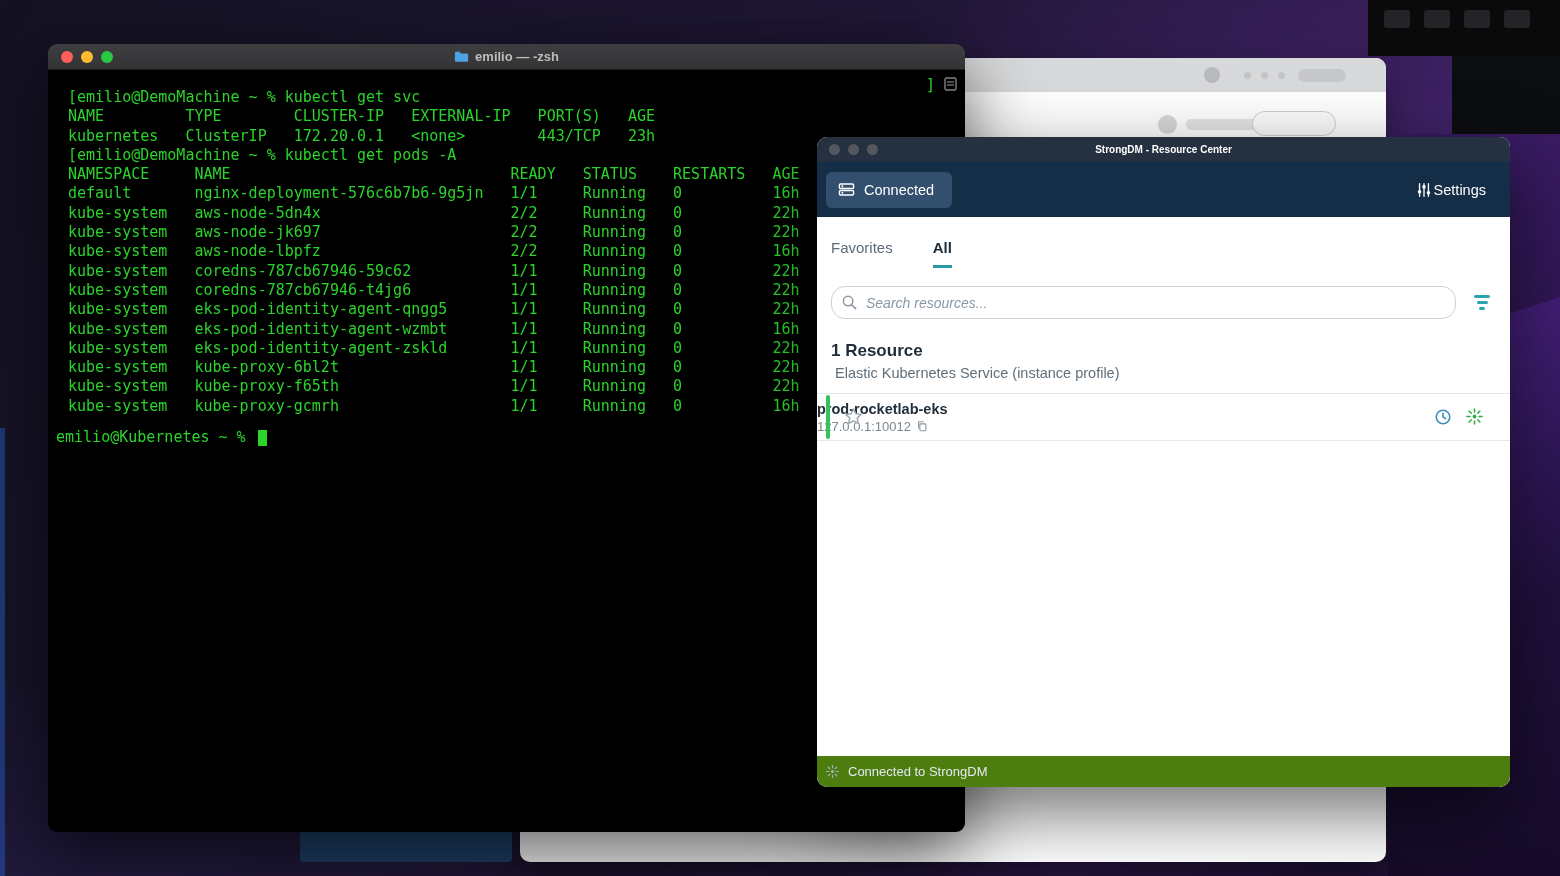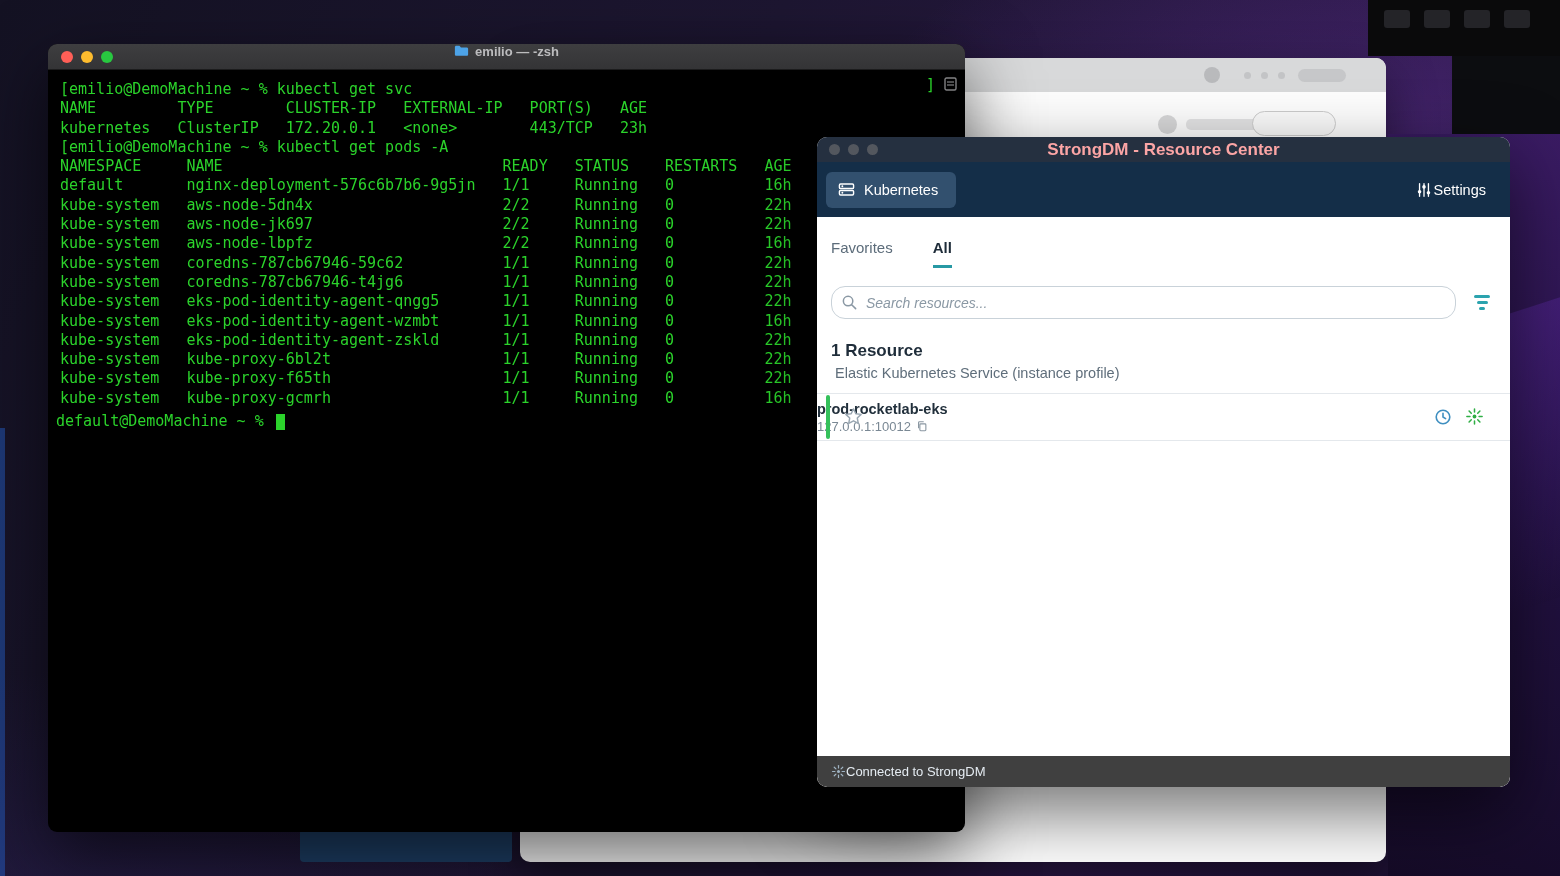--- a/index.html
+++ b/index.html
@@ -34,36 +34,36 @@
 
   
   .terminal { left:48px; top:44px; width:917px; height:788px; background:#000; border-radius:9px;
     box-shadow:0 24px 70px rgba(0,0,0,.6); z-index:5; }
   .t-titlebar { height:26px; background:linear-gradient(#3e3e40,#343436); border-radius:9px 9px 0 0;
     display:flex; align-items:center; position:relative; border-bottom:1px solid #1c1c1d; }
   .lights { display:flex; gap:8px; margin-left:13px; }
   .light { width:12px; height:12px; border-radius:50%; }
   .l-red { background:#ff5f57; } .l-yellow { background:#febc2e; } .l-green { background:#28c840; }
   .sl-gray { background:#53575e; }
-  .t-title { position:absolute; left:0; right:0; top:0; bottom:0; display:flex; justify-content:center; gap:6px;
+  .t-title { position:absolute; left:0; right:0; top:0; bottom:0; display:flex; align-items:center; justify-content:center; gap:6px;
     color:#bcbcbe; font-size:13px; font-weight:bold; pointer-events:none; }
   .t-body { position:relative; padding:6px 8px; height:761px; overflow:hidden; }
-  .t-out { margin:4px; font-family:"DejaVu Sans Mono", monospace; font-size:15px; line-height:19.3px; color:#2bd32b; white-space:pre; }
+  .t-out { margin:12px; font-family:"DejaVu Sans Mono", monospace; font-size:15px; line-height:19.3px; color:#2bd32b; white-space:pre; }
   .t-promptline { font-family:"DejaVu Sans Mono", monospace; font-size:15px; line-height:19.3px; color:#2bd32b; white-space:pre; }
   .cursor { display:inline-block; width:9px; height:16px; background:#2bd32b; margin-left:3px; vertical-align:middle; }
   .t-markclose { position:absolute; top:6px; right:30px; font-family:"DejaVu Sans Mono", monospace; font-size:15px; color:#2bd32b; }
   .t-scrollicon { position:absolute; top:7px; right:8px; opacity:.85; }
 
   
   .sdm { left:817px; top:137px; width:693px; height:650px; background:#fff; border-radius:10px;
     box-shadow:0 26px 70px rgba(0,0,0,.55); z-index:10; overflow:hidden; }
   .s-titlebar { height:25px; background:#253040; display:flex; align-items:center; position:relative; }
   .s-titlebar .lights { margin-left:12px; gap:8px; }
   .s-titlebar .light { width:11px; height:11px; }
-  .s-title { position:absolute; left:0; right:0; text-align:center; color:#fca5a5; font-size:17px; font-weight:bold; pointer-events:none; }
+  .s-title { position:absolute; left:0; right:0; text-align:center; color:#ffffff; font-size:10px; font-weight:bold; pointer-events:none; }
   .s-header { height:55px; background:#142e48; display:flex; align-items:center; justify-content:space-between; padding:0 24px 0 9px; }
   .res-btn { display:flex; align-items:center; gap:9px; background:#32506e; border:none; border-radius:6px;
     height:36px; padding:0 18px 0 12px; color:#fff; font-size:14.5px; font-family:inherit; cursor:pointer; }
   .settings { display:flex; align-items:center; gap:2px; color:#fff; font-size:14.5px; cursor:pointer; }
   .tabs { display:flex; gap:40px; padding:22px 0 0 14px; }
   .tab { font-size:15px; color:#5c6c7a; padding-bottom:9px; border-bottom:3px solid transparent; cursor:pointer; }
   .tab.active { color:#1d2b38; font-weight:bold; border-bottom-color:#2799a4; }
   .search-row { display:flex; align-items:center; gap:12px; margin:18px 14px 0; }
   .search-wrap { position:relative; flex:1; }
   .search-wrap input { width:100%; height:33px; border:1px solid #c9d2d9; border-radius:14px; padding:0 10px 0 34px;
@@ -76,22 +76,22 @@
   .section-label { margin:4px 0 12px 18px; font-size:14.5px; color:#5f6e7b; }
   .divider { height:1px; background:#e4e8ec; }
   .res-row { position:relative; height:46px; display:flex; align-items:center; cursor:pointer; }
   .res-accent { position:absolute; left:9px; top:1px; bottom:1px; width:4px; border-radius:2px; background:#35c15b; }
   .res-star { position:absolute; left:27px; top:13px; cursor:pointer; }
   .res-text { display:flex; flex-direction:column; justify-content:center; gap:2px; }
   .res-name { font-size:14.5px; font-weight:bold; color:#22303c; }
   .res-addr { font-size:13px; color:#7a8894; display:flex; align-items:center; gap:5px; }
   .res-clock { position:absolute; right:58px; top:14px; cursor:pointer; }
   .res-conn { position:absolute; right:26px; top:13px; }
-  .s-footer { position:absolute; left:0; right:0; bottom:0; height:31px; background:#404040; border-radius:0 0 10px 10px;
-    display:flex; align-items:center; padding:0 14px; color:#e4ebf1; font-size:13px; }
+  .s-footer { position:absolute; left:0; right:0; bottom:0; height:31px; background:#4d7c0f; border-radius:0 0 10px 10px;
+    display:flex; align-items:center; gap:8px; padding:0 8px; color:#e4ebf1; font-size:13px; }
 </style>
 </head>
 <body>
 
 <div class="abs bg-window">
   <div class="bg-toolbar">
     <span class="bg-c1"></span>
     <span class="bg-d1" style="left:724px"></span>
     <span class="bg-d1" style="left:741px"></span>
     <span class="bg-d1" style="left:758px"></span>
@@ -138,21 +138,21 @@
 kube-system   aws-node-jk697                     2/2     Running   0          22h
 kube-system   aws-node-lbpfz                     2/2     Running   0          16h
 kube-system   coredns-787cb67946-59c62           1/1     Running   0          22h
 kube-system   coredns-787cb67946-t4jg6           1/1     Running   0          22h
 kube-system   eks-pod-identity-agent-qngg5       1/1     Running   0          22h
 kube-system   eks-pod-identity-agent-wzmbt       1/1     Running   0          16h
 kube-system   eks-pod-identity-agent-zskld       1/1     Running   0          22h
 kube-system   kube-proxy-6bl2t                   1/1     Running   0          22h
 kube-system   kube-proxy-f65th                   1/1     Running   0          22h
 kube-system   kube-proxy-gcmrh                   1/1     Running   0          16h</pre>
-    <div class="t-promptline"><span>default@DemoMachine ~ % </span><span class="cursor"></span></div>
+    <div class="t-promptline"><span>emilio@Kubernetes ~ % </span><span class="cursor"></span></div>
     <span class="t-markclose">]</span>
     <svg class="t-scrollicon" width="13" height="14" viewBox="0 0 13 14">
       <rect x="1" y="1" width="11" height="12" rx="1.5" fill="none" stroke="#9a9a9c" stroke-width="1.4"></rect>
       <line x1="3" y1="5" x2="10" y2="5" stroke="#9a9a9c" stroke-width="1.2"></line>
       <line x1="3" y1="8" x2="10" y2="8" stroke="#9a9a9c" stroke-width="1.2"></line>
     </svg>
   </div>
 </div>
 
 <div class="abs sdm">
@@ -166,21 +166,21 @@
   </div>
 
   <div class="s-header">
     <button class="res-btn">
       <svg width="17" height="17" viewBox="0 0 18 18">
         <rect x="1.5" y="3.2" width="15" height="4.8" rx="1.2" fill="none" stroke="#fff" stroke-width="1.5"></rect>
         <rect x="1.5" y="10" width="15" height="4.8" rx="1.2" fill="none" stroke="#fff" stroke-width="1.5"></rect>
         <circle cx="4.6" cy="5.6" r="1" fill="#fff"></circle>
         <circle cx="4.6" cy="12.4" r="1" fill="#fff"></circle>
       </svg>
-      <span>Kubernetes</span>
+      <span>Connected</span>
     </button>
     <div class="settings">
       <svg width="16" height="16" viewBox="0 0 18 18">
         <g stroke="#fff" stroke-width="1.5" stroke-linecap="round">
           <line x1="4" y1="2" x2="4" y2="16"></line>
             <line x1="9" y1="2" x2="9" y2="16"></line>
             <line x1="14" y1="2" x2="14" y2="16"></line>
         </g>
         <circle cx="4" cy="11" r="2" fill="#fff"></circle>
           <circle cx="9" cy="5.5" r="2" fill="#fff"></circle>

